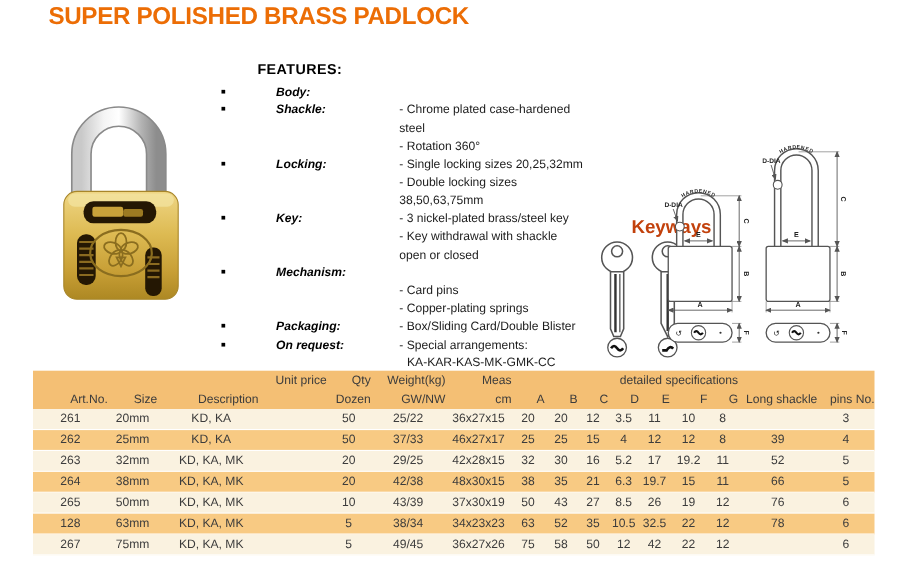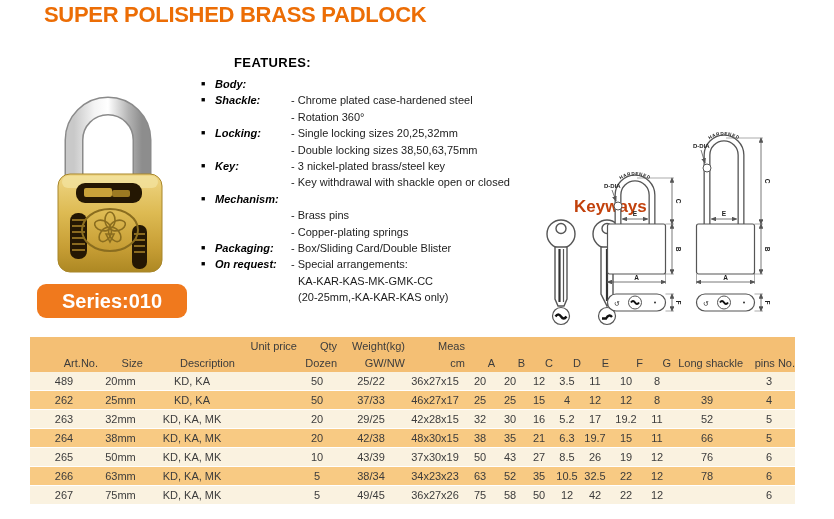--- a/index.html
+++ b/index.html
@@ -17,21 +17,21 @@
 
   .photo{position:absolute;left:26px;top:62px;}
   .series-badge{position:absolute;left:37px;top:284px;width:150px;height:34px;
     background:var(--badge-orange);border-radius:9px;color:#fff;font-size:20px;
     font-weight:bold;display:flex;align-items:center;justify-content:center;}
 
   .features{position:absolute;left:201px;top:55px;width:330px;}
   .features h2{font-size:13px;font-weight:bold;letter-spacing:.4px;color:#000;
     margin-left:16px;margin-bottom:6px;padding-left:17px;}
   .feat-row{display:grid;grid-template-columns:14px 76px 1fr;line-height:16.4px;
-    font-size:11px;color:#1c1c1c;}
+    font-size:11px;color:#1c1c1c;gap:36px;}
   .feat-bullet{font-size:7px;line-height:16.4px;color:#000;}
   .feat-label{font-weight:bold;font-style:italic;color:#000;}
   .feat-text.indent{margin-left:7px;}
 
   .keyways-label{position:absolute;left:574px;top:197px;font-size:17px;font-weight:bold;color:#c2410c;}
   .keys-svg{position:absolute;left:537px;top:214px;}
   .diag-short{position:absolute;left:604px;top:162px;}
   .diag-long{position:absolute;left:693px;top:122px;}
   svg text{font-family:"Liberation Sans","DejaVu Sans",sans-serif;fill:#222;}
 
@@ -113,21 +113,20 @@
           <ellipse cx="84" cy="158" rx="5" ry="8" transform="rotate(72 84 166)"></ellipse>
           <ellipse cx="84" cy="158" rx="5" ry="8" transform="rotate(144 84 166)"></ellipse>
           <ellipse cx="84" cy="158" rx="5" ry="8" transform="rotate(216 84 166)"></ellipse>
           <ellipse cx="84" cy="158" rx="5" ry="8" transform="rotate(288 84 166)"></ellipse>
           <path d="M80,172 L88,172 L84,180 Z"></path>
         </g>
       </g>
     </g>
   </svg>
 
-  <div class="series-badge">Series:010</div>
 
   <div class="features">
     <h2>FEATURES:</h2>
     <div class="feat-row">
         <span class="feat-bullet">■</span>
         <span class="feat-label">Body:</span>
       </div>
     <div class="feat-row">
         <span class="feat-bullet">■</span>
         <span class="feat-label">Shackle:</span>
@@ -162,21 +161,21 @@
         <span class="feat-bullet">■</span>
         <span class="feat-label">Mechanism:</span>
       </div>
     <div class="feat-row">
         <span class="feat-bullet"></span>
         <span class="feat-label"></span>
       </div>
     <div class="feat-row">
         <span class="feat-bullet"></span>
         <span class="feat-label"></span>
-        <span class="feat-text">- Brass pins</span>
+        <span class="feat-text">- Card pins</span>
       </div>
     <div class="feat-row">
         <span class="feat-bullet"></span>
         <span class="feat-label"></span>
         <span class="feat-text">- Copper-plating springs</span>
       </div>
     <div class="feat-row">
         <span class="feat-bullet"></span>
         <span class="feat-label"></span>
       </div>
@@ -316,33 +315,34 @@
       <div class="h-art">Art.No.</div>
       <div class="h-size">Size</div>
       <div class="h-desc">Description</div>
       <div class="h-unit">Unit price</div>
       <div class="h-qty1">Qty</div>
       <div class="h-qty2">Dozen</div>
       <div class="h-w1">Weight(kg)</div>
       <div class="h-w2">GW/NW</div>
       <div class="h-m1">Meas</div>
       <div class="h-m2">cm</div>
+      <div class="h-spec">detailed specifications</div>
       <div class="h-a">A</div>
       <div class="h-b">B</div>
       <div class="h-c">C</div>
       <div class="h-d">D</div>
       <div class="h-e">E</div>
       <div class="h-f">F</div>
       <div class="h-g">G</div>
       <div class="h-ls">Long shackle</div>
       <div class="h-pins">pins No.</div>
     </div>
 
     <div class="grid16 tr odd">
-      <div>489</div>
+      <div>261</div>
         <div>20mm</div>
         <div class="left">KD, KA</div>
         <div></div>
         <div>50</div>
         <div>25/22</div>
         <div>36x27x15</div>
         <div>20</div>
         <div>20</div>
         <div>12</div>
         <div>3.5</div>
@@ -418,21 +418,21 @@
         <div>43</div>
         <div>27</div>
         <div>8.5</div>
         <div>26</div>
         <div>19</div>
         <div>12</div>
         <div>76</div>
         <div>6</div>
     </div>
     <div class="grid16 tr even">
-      <div>266</div>
+      <div>128</div>
         <div>63mm</div>
         <div class="left">KD, KA, MK</div>
         <div></div>
         <div>5</div>
         <div>38/34</div>
         <div>34x23x23</div>
         <div>63</div>
         <div>52</div>
         <div>35</div>
         <div>10.5</div>

